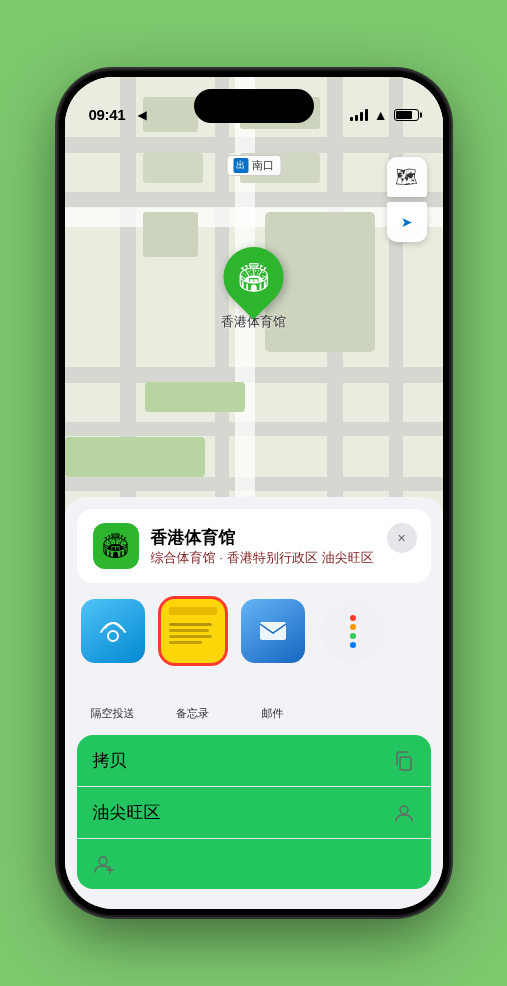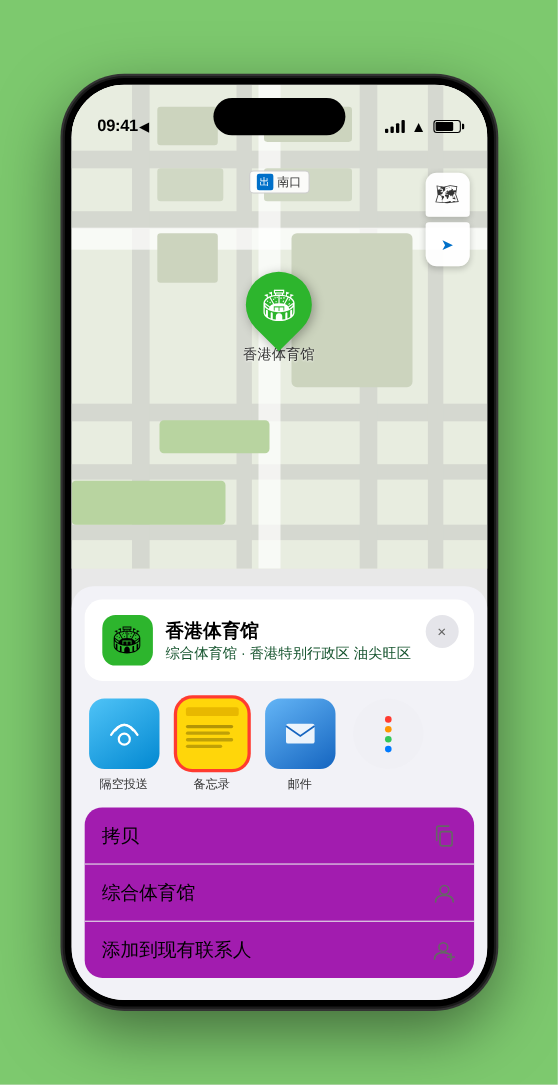--- a/index.html
+++ b/index.html
@@ -271,21 +271,21 @@
     }
 
     .place-name {
       font-size: 17px;
       font-weight: 600;
       color: #000;
     }
 
     .place-subtitle {
       font-size: 13px;
-      color: #14532d;
+      color: #7f1d1d;
       margin-top: 0;
     }
 
     .close-btn {
       width: 30px;
       height: 30px;
       background: #e5e5ea;
       border-radius: 50%;
       display: flex;
       align-items: center;
@@ -352,30 +352,31 @@
       display: flex;
       flex-direction: column;
       align-items: flex-start;
       padding: 8px 8px 6px;
       gap: 4px;
     }
 
     .share-label {
       font-size: 11px;
       color: #333;
+      margin-top: 37px;
     }
 
     
     .share-item.selected .share-app-icon {
       box-shadow: 0 0 0 3px #ff3b30;
     }
 
     
     .action-list {
-      background: #a21caf;
+      background: #22c55e;
       margin: 10px 12px 0;
       border-radius: 16px;
       overflow: hidden;
     }
 
     .action-item {
       display: flex;
       align-items: center;
       justify-content: space-between;
       padding: 14px 16px;
@@ -418,21 +419,21 @@
   </style>
 </head>
 <body>
 
 <div class="phone">
   <div class="phone-screen">
 
     <div class="dynamic-island"></div>
 
     <div class="status-bar">
-      <div style="display:flex;align-items:center;gap:1px;">
+      <div style="display:flex;align-items:center;gap:12px;">
         <span class="status-time">09:41</span>
         <span style="font-size:12px;color:#000;">◀</span>
       </div>
       <div class="status-icons">
         <div class="signal-bars">
           <div class="signal-bar" style="height:4px;"></div>
           <div class="signal-bar" style="height:6px;"></div>
           <div class="signal-bar" style="height:9px;"></div>
           <div class="signal-bar" style="height:12px;"></div>
         </div>
@@ -563,29 +564,28 @@
 
         <div class="action-item">
           <span class="action-text">拷贝</span>
           <svg width="22" height="22" viewBox="0 0 22 22" fill="none">
             <rect x="7" y="7" width="11" height="13" rx="2" stroke="#666" stroke-width="1.5" fill="none"></rect>
             <path d="M4 15 L4 4 Q4 2 6 2 L15 2" stroke="#666" stroke-width="1.5" fill="none" stroke-linecap="round"></path>
           </svg>
         </div>
 
         <div class="action-item">
-          <span class="action-text">综合体育馆</span>
+          <span class="action-text">油尖旺区</span>
           <svg width="22" height="22" viewBox="0 0 22 22" fill="none">
             <circle cx="11" cy="8" r="4" stroke="#666" stroke-width="1.5" fill="none"></circle>
             <path d="M3 19 Q3 13 11 13 Q19 13 19 19" stroke="#666" stroke-width="1.5" fill="none" stroke-linecap="round"></path>
           </svg>
         </div>
 
         <div class="action-item">
-          <span class="action-text">添加到现有联系人</span>
           <svg width="22" height="22" viewBox="0 0 22 22" fill="none">
             <circle cx="10" cy="8" r="4" stroke="#666" stroke-width="1.5" fill="none"></circle>
             <path d="M2 19 Q2 13 10 13 Q14 13 16.5 15" stroke="#666" stroke-width="1.5" fill="none" stroke-linecap="round"></path>
             <line x1="17" y1="14" x2="17" y2="20" stroke="#666" stroke-width="1.5" stroke-linecap="round"></line>
             <line x1="14" y1="17" x2="20" y2="17" stroke="#666" stroke-width="1.5" stroke-linecap="round"></line>
           </svg>
         </div>
 
 
 

